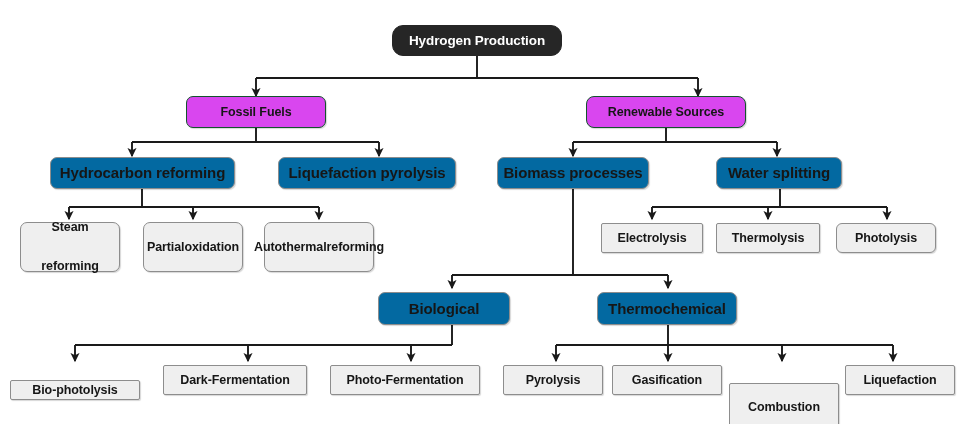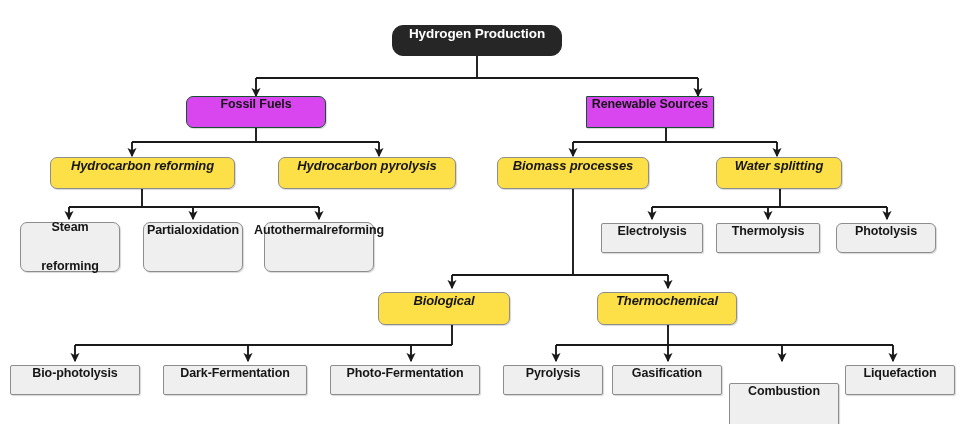--- a/index.html
+++ b/index.html
@@ -23,20 +23,21 @@
     left: 0;
     top: 0;
     width: 972px;
     height: 424px;
     pointer-events: none;
   }
   .node {
     position: absolute;
     box-sizing: border-box;
     display: flex;
+    align-items: center;
     justify-content: center;
     text-align: center;
     font-weight: bold;
     color: #161616;
     border: 1px solid #8d8d8d;
     background: #f0f0f0;
     border-radius: 7px;
     line-height: 1.18;
     letter-spacing: -0.1px;
     box-shadow: 1px 1px 1px rgba(0,0,0,0.16);
@@ -48,23 +49,22 @@
     border-radius: 11px;
     font-size: 13.5px;
     box-shadow: none;
   }
   .node.level2 {
     background: #d946ef;
     border: 1px solid #14532d;
     font-size: 12.5px;
   }
   .node.level3 {
-    background: #fde047;
-    font-size: 13px;
-    font-style: italic;
+    background: #0369a1;
+    font-size: 15px;
   }
   .node.leaf {
     background: #efefef;
     font-size: 12.5px;
     border-radius: 6px;
   }
   .node.leaf.sharp {
     border-radius: 2px;
   }
   .node.two-line {
@@ -136,30 +136,30 @@
   </svg>
 
   <div class="node root" style="left:392px; top:25px; width:170px; height:31px;">
     <span>Hydrogen Production</span>
   </div>
 
   <div class="node level2" style="left:186px; top:96px; width:140px; height:32px;">
     <span>Fossil Fuels</span>
   </div>
 
-  <div class="node level2" style="left:586px; top:96px; width:128px; height:32px; border-radius:1px;">
+  <div class="node level2" style="left:586px; top:96px; width:160px; height:32px; border-radius:8px;">
     <span>Renewable Sources</span>
   </div>
 
   <div class="node level3" style="left:50px; top:157px; width:185px; height:32px;">
     <span>Hydrocarbon reforming</span>
   </div>
 
   <div class="node level3" style="left:278px; top:157px; width:178px; height:32px;">
-    <span>Hydrocarbon pyrolysis</span>
+    <span>Liquefaction pyrolysis</span>
   </div>
 
   <div class="node level3" style="left:716px; top:157px; width:126px; height:32px;">
     <span>Water splitting</span>
   </div>
 
   <div class="node level3" style="left:497px; top:157px; width:152px; height:32px;">
     <span>Biomass processes</span>
   </div>
 
@@ -191,21 +191,21 @@
   </div>
 
   <div class="node level3" style="left:378px; top:292px; width:132px; height:33px;">
     <span>Biological</span>
   </div>
 
   <div class="node level3" style="left:597px; top:292px; width:140px; height:33px;">
     <span>Thermochemical</span>
   </div>
 
-  <div class="node leaf sharp" style="left:10px; top:365px; width:130px; height:30px;">
+  <div class="node leaf sharp" style="left:10px; top:380px; width:130px; height:20px;">
     <span>Bio-photolysis</span>
   </div>
 
   <div class="node leaf sharp" style="left:163px; top:365px; width:144px; height:30px;">
     <span>Dark-Fermentation</span>
   </div>
 
   <div class="node leaf sharp" style="left:330px; top:365px; width:150px; height:30px;">
     <span>Photo-Fermentation</span>
   </div>

